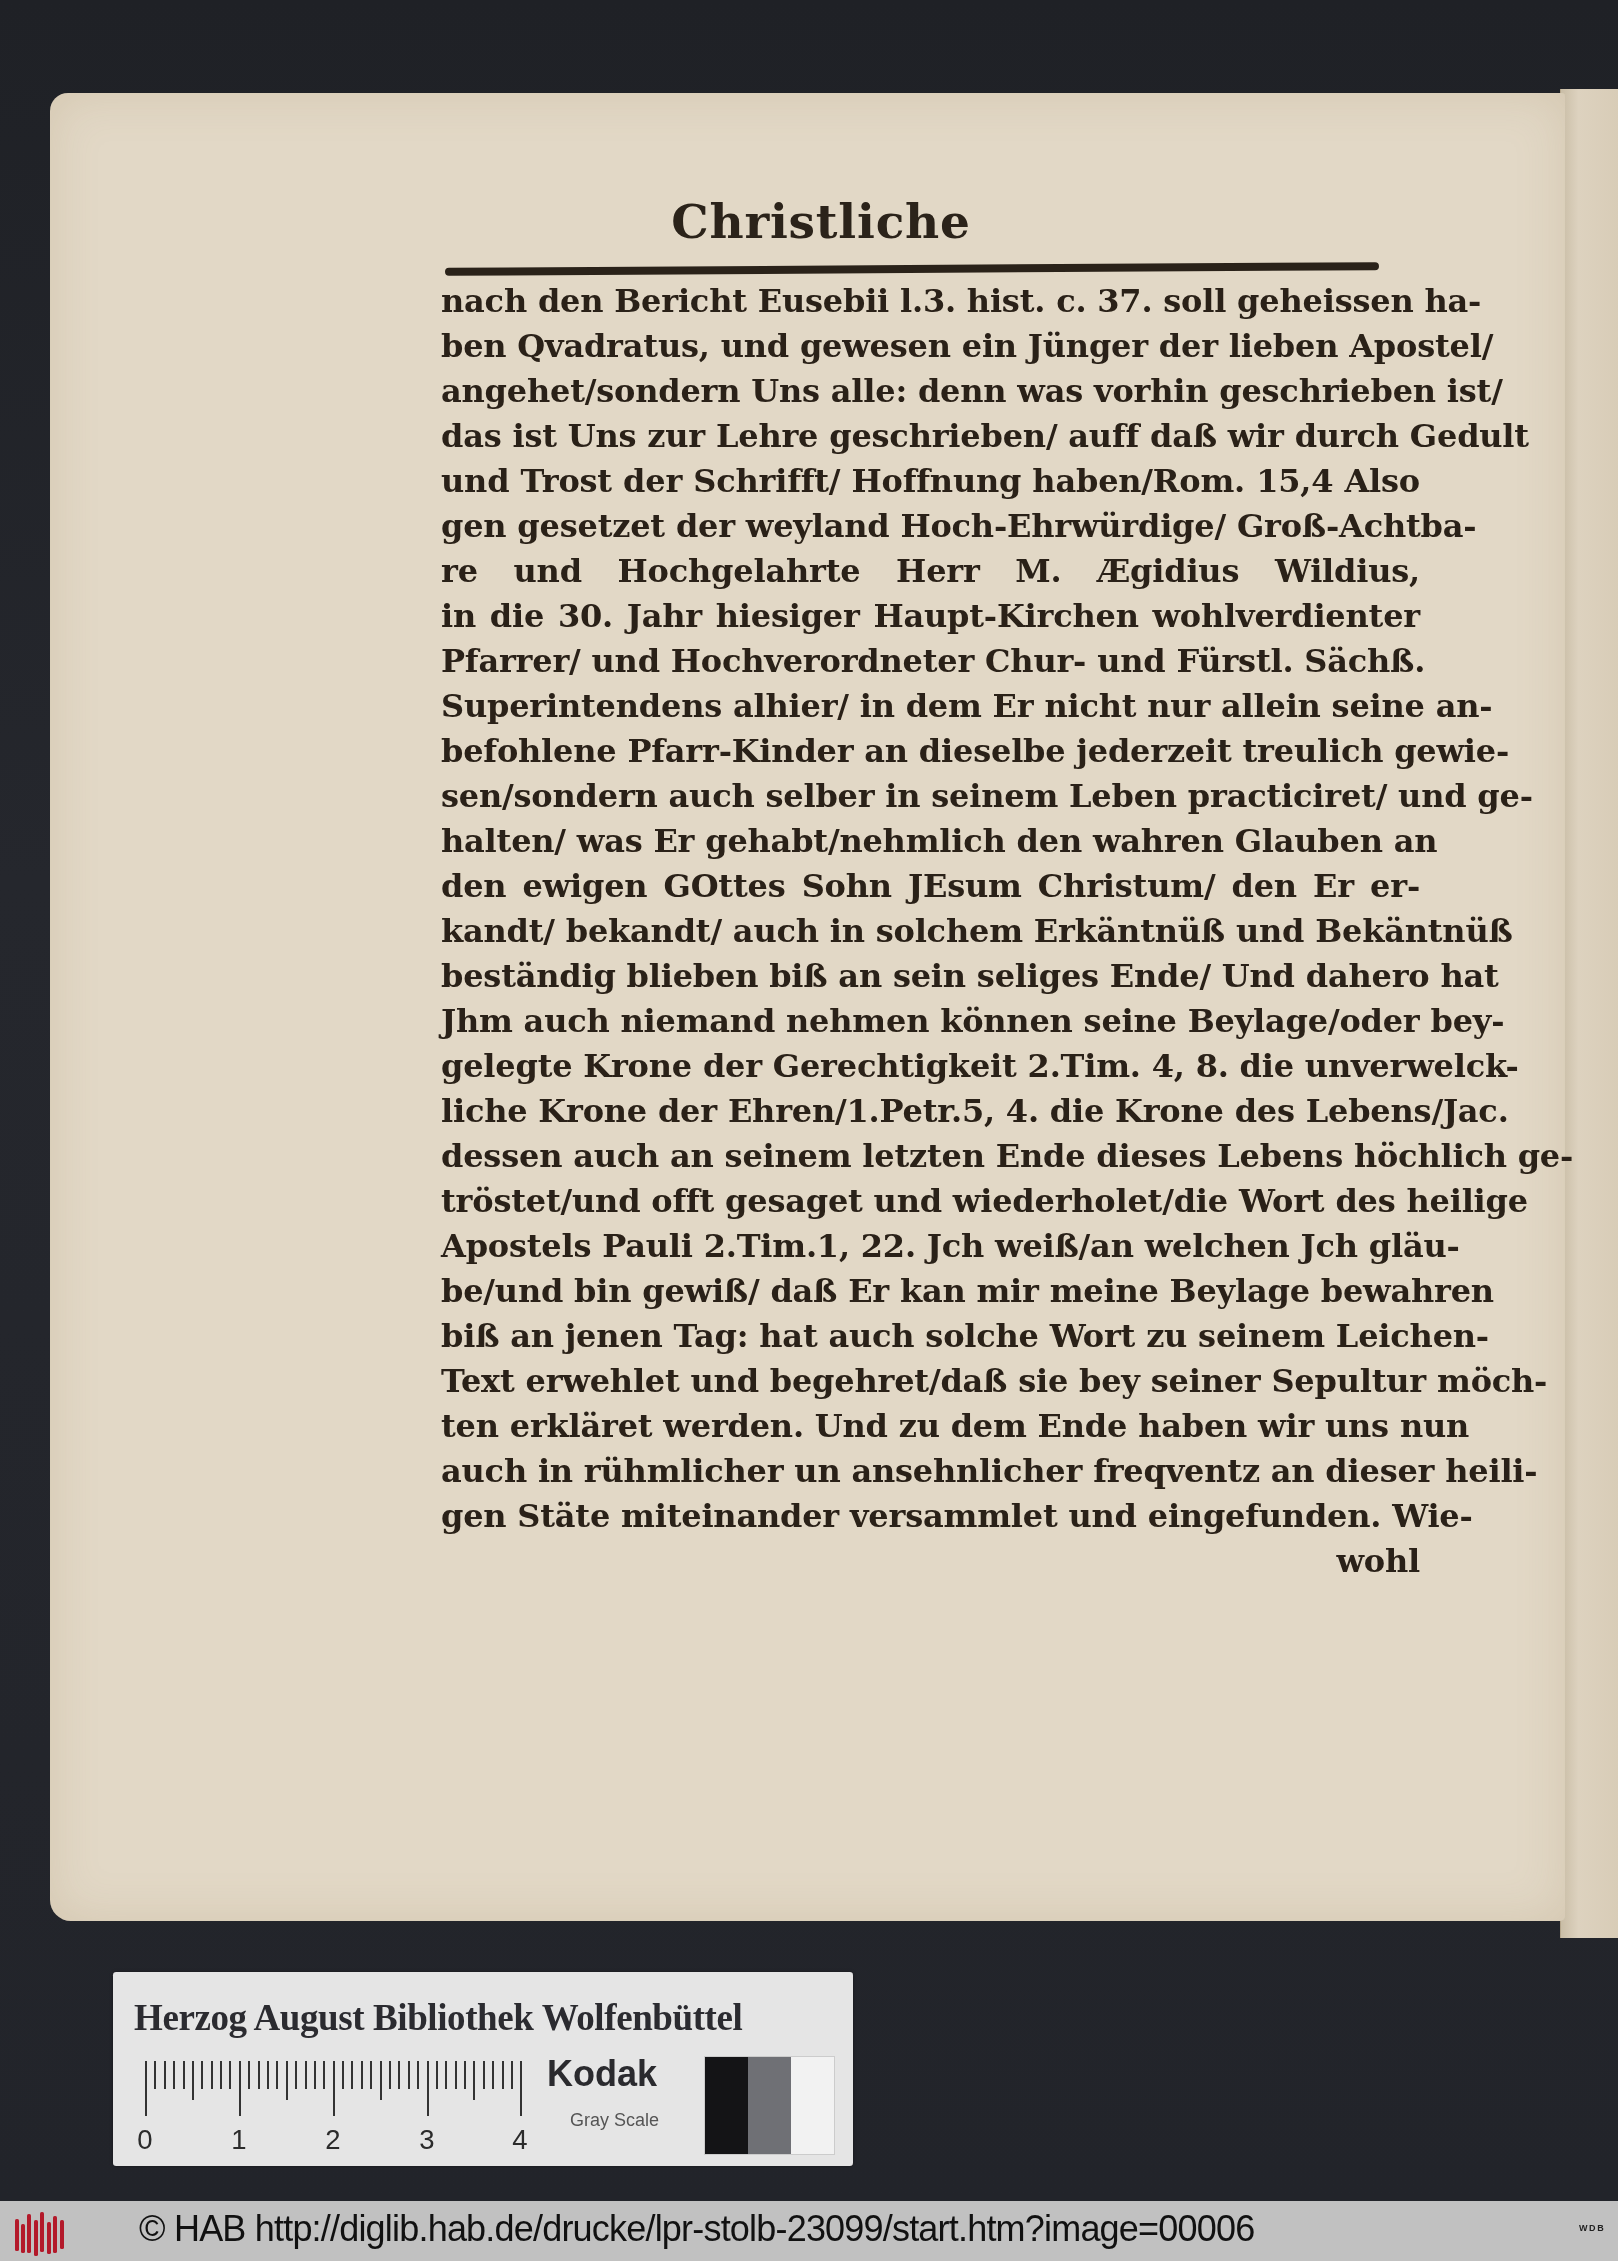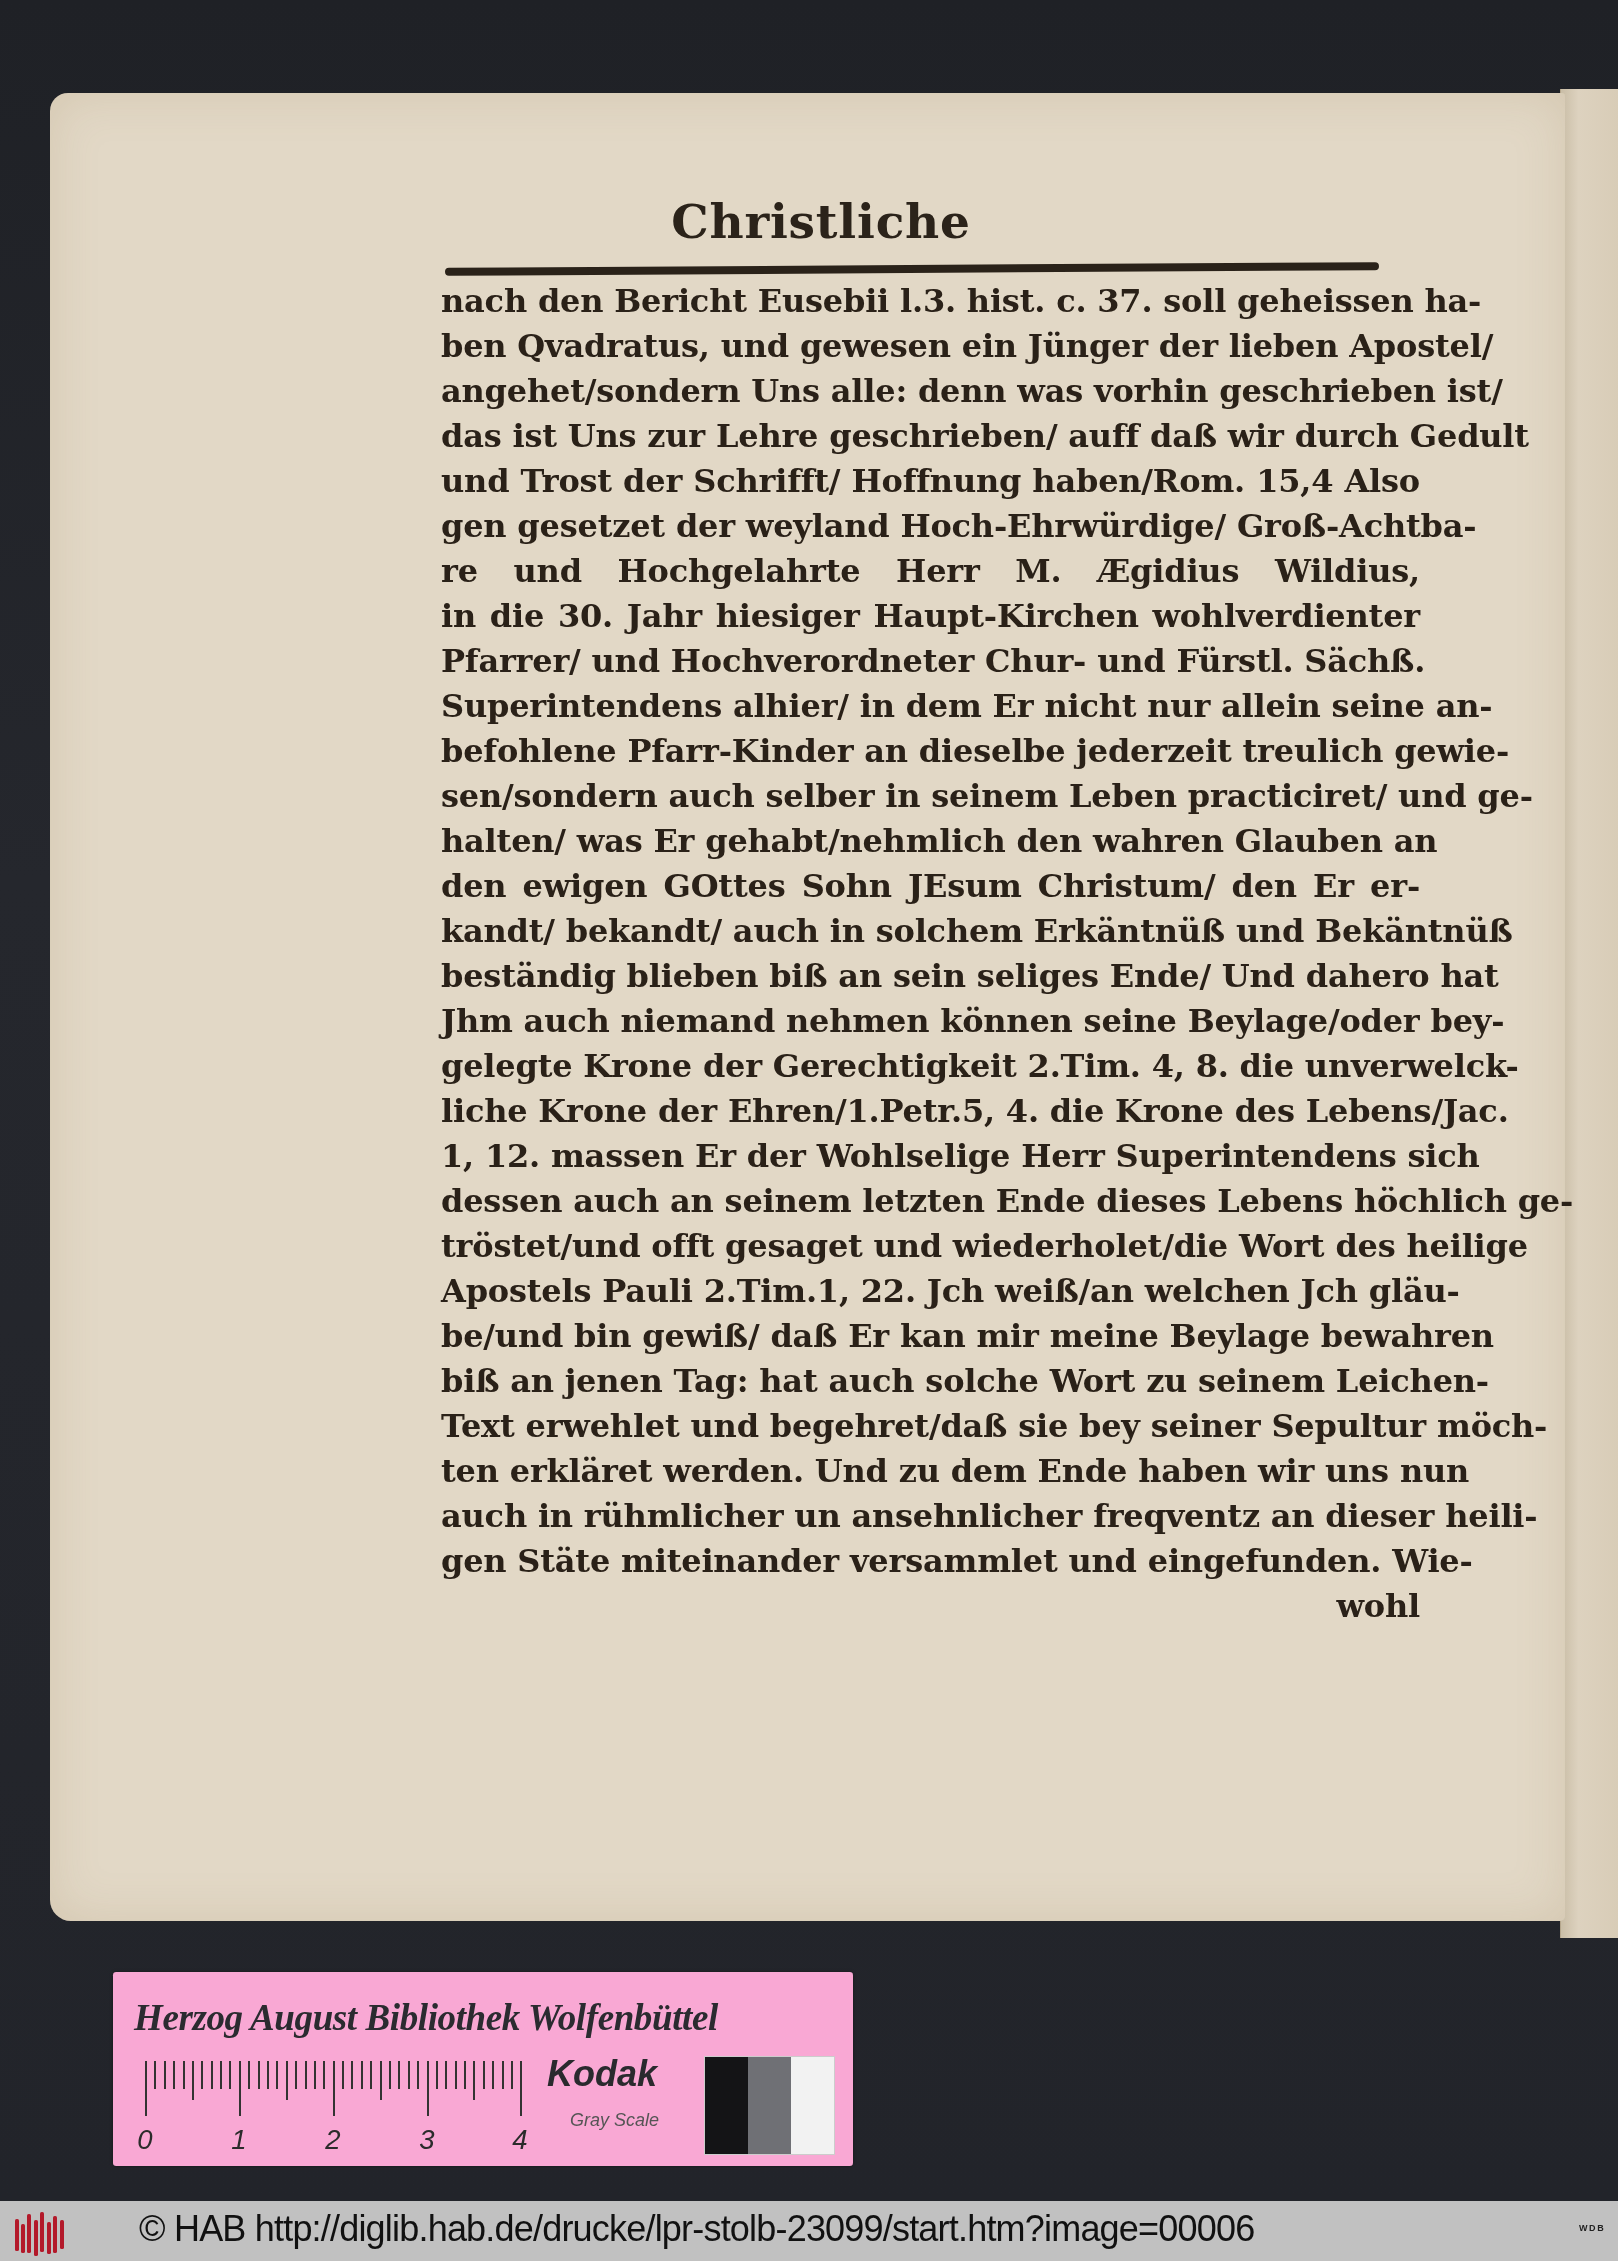--- a/index.html
+++ b/index.html
@@ -37,23 +37,22 @@
     }
     .line {
       display: block; height: 45px; line-height: 45px; white-space: nowrap;
       font-family: "DejaVu Serif", serif; font-weight: bold; font-size: 32px;
       color: #2a2118; text-align: justify; text-align-last: justify;
       letter-spacing: -0.2px;
     }
     .line.last { text-align: left; text-align-last: right; }
     .card {
       position: absolute; left: 113px; top: 1972px; width: 740px; height: 194px;
-      background: #f9a8d4; border-radius: 3.2px;
+      background: #e5e5e5; border-radius: 3.2px;
       box-shadow: 0 0 3.2px rgba(0,0,0,0.4);
-      font-style: italic;
     }
     .card-title {
       position: absolute; left: 21px; top: 24px;
       font-family: "Liberation Serif", serif; font-weight: bold; font-size: 37px;
       color: #2b2b30; letter-spacing: -0.4px; white-space: nowrap;
     }
     .ruler { position: absolute; left: 32px; top: 89px; width: 388px; height: 97px; }
     .tick { position: absolute; top: 0; width: 1.6px; background: #333; }
     .ruler-label {
       position: absolute; top: 63px; font-family: "Liberation Sans", sans-serif;
@@ -115,21 +114,20 @@
   <span class="line">Superintendens alhier/ in dem Er nicht nur allein seine an-</span>
   <span class="line">befohlene Pfarr-Kinder an dieselbe jederzeit treulich gewie-</span>
   <span class="line">sen/sondern auch selber in seinem Leben practiciret/ und ge-</span>
   <span class="line">halten/ was Er gehabt/nehmlich den wahren Glauben an</span>
   <span class="line">den ewigen GOttes Sohn JEsum Christum/ den Er er-</span>
   <span class="line">kandt/ bekandt/ auch in solchem Erkäntnüß und Bekäntnüß</span>
   <span class="line">beständig blieben biß an sein seliges Ende/ Und dahero hat</span>
   <span class="line">Jhm auch niemand nehmen können seine Beylage/oder bey-</span>
   <span class="line">gelegte Krone der Gerechtigkeit 2.Tim. 4, 8. die unverwelck-</span>
   <span class="line">liche Krone der Ehren/1.Petr.5, 4. die Krone des Lebens/Jac.</span>
-  <span class="line">1, 12. massen Er der Wohlselige Herr Superintendens sich</span>
   <span class="line">dessen auch an seinem letzten Ende dieses Lebens höchlich ge-</span>
   <span class="line">tröstet/und offt gesaget und wiederholet/die Wort des heilige</span>
   <span class="line">Apostels Pauli 2.Tim.1, 22. Jch weiß/an welchen Jch gläu-</span>
   <span class="line">be/und bin gewiß/ daß Er kan mir meine Beylage bewahren</span>
   <span class="line">biß an jenen Tag: hat auch solche Wort zu seinem Leichen-</span>
   <span class="line">Text erwehlet und begehret/daß sie bey seiner Sepultur möch-</span>
   <span class="line">ten erkläret werden.   Und zu dem Ende haben wir uns nun</span>
   <span class="line">auch in rühmlicher un ansehnlicher freqventz an dieser heili-</span>
   <span class="line">gen Stäte miteinander versammlet und eingefunden. Wie-</span>
   <span class="line last">wohl</span>

